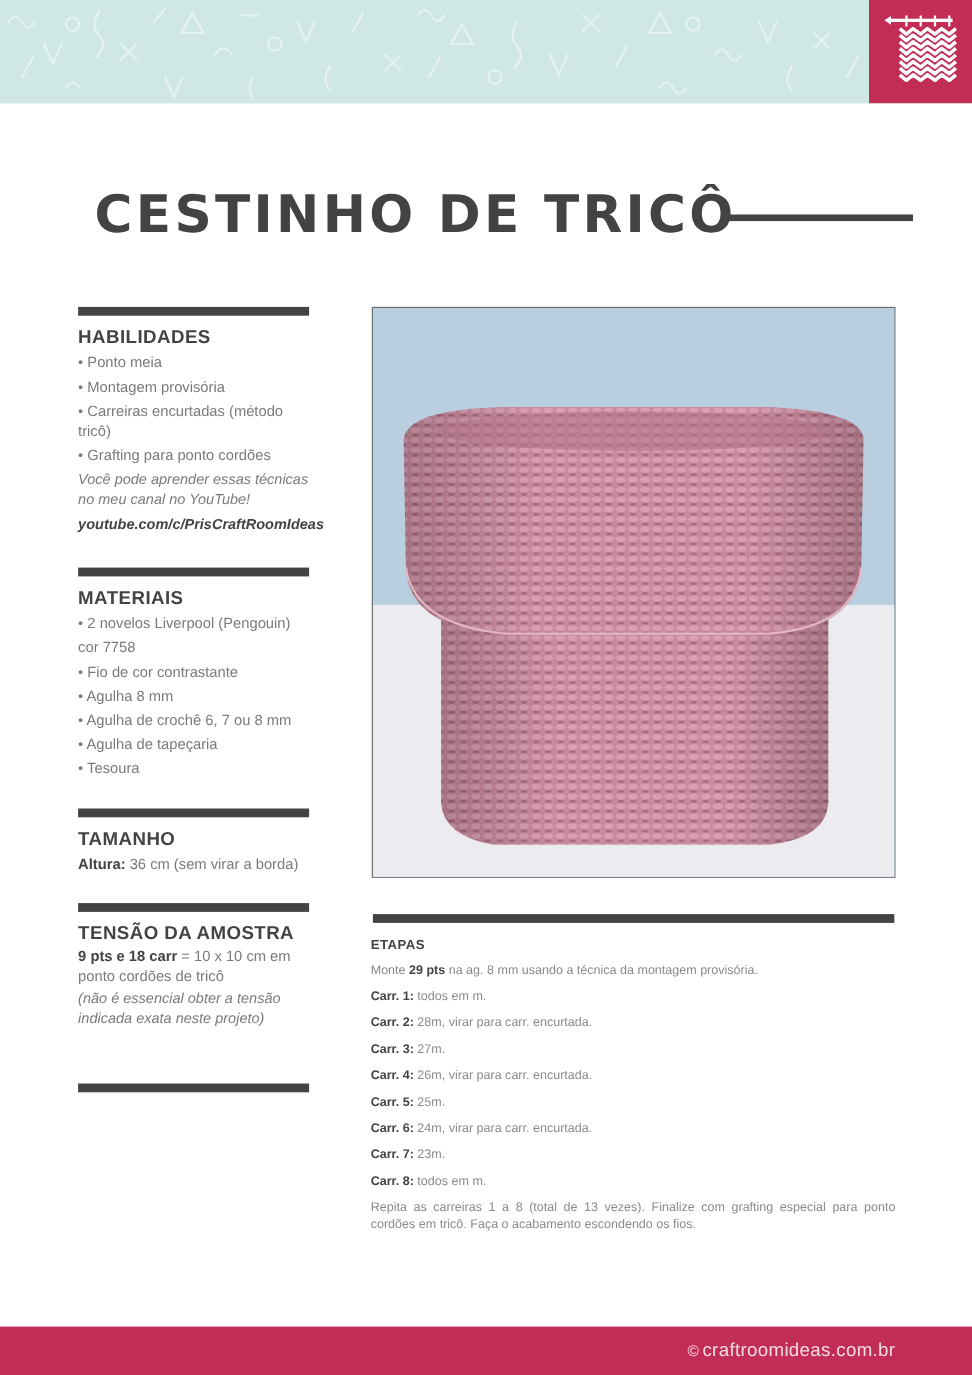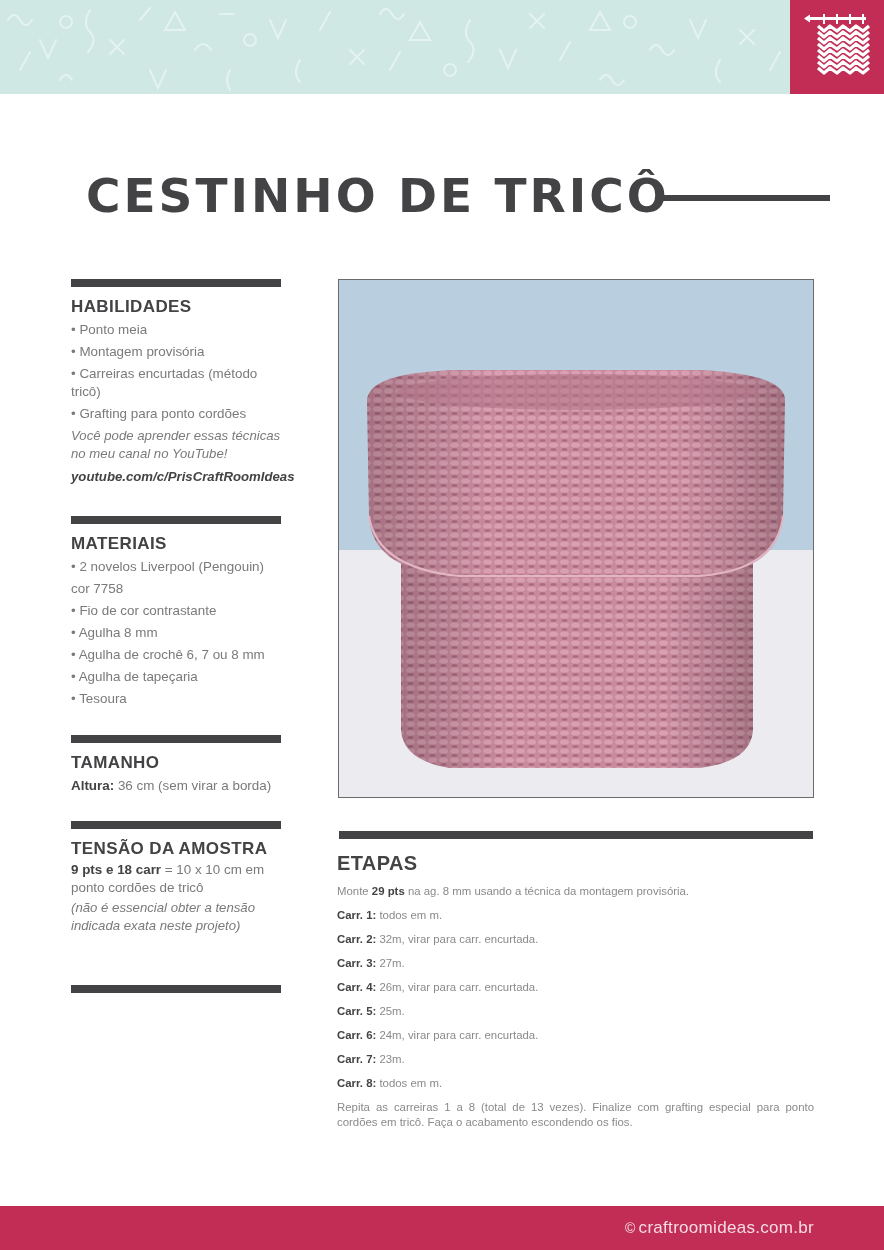--- a/index.html
+++ b/index.html
@@ -23,21 +23,21 @@
   .li.wrap { line-height: 18px; margin-top: 2px; margin-bottom: 2px; }
   .note { font-family: "Liberation Sans", sans-serif; font-style: italic; font-size: 13.2px; color: #7a7a7c; line-height: 18px; margin-top: 2px; }
   .link { font-family: "Liberation Sans", sans-serif; font-style: italic; font-weight: bold; font-size: 13.2px; color: #434345; line-height: 20px; margin-top: 4px; }
   .kv b { color: #434345; font-weight: bold; }
 
   .photo { position: absolute; left: 338px; top: 279px; width: 476px; height: 519px; border: 1px solid #6b6b6d; overflow: hidden; background: #b9cfdf; }
   .photo svg { display: block; }
 
   .right-rule { position: absolute; left: 339px; top: 831px; width: 474px; height: 8px; background: #434345; }
   .etapas { position: absolute; left: 337px; top: 852px; width: 477px; }
-  .etapas .sec-title { margin-top: 0; margin-bottom: 9px; font-size: 20px; }
+  .etapas .sec-title { margin-top: 0; margin-bottom: 9px; font-size: 12px; }
   .step { font-family: "Liberation Sans", sans-serif; font-size: 11.4px; color: #8a8a8c; line-height: 14px; margin-bottom: 10px; }
   .step b { color: #434345; font-weight: bold; }
   .final { font-family: "Liberation Sans", sans-serif; font-size: 11.4px; color: #8a8a8c; line-height: 15px; text-align: justify; }
 
   .footer { position: absolute; left: 0; top: 1206px; width: 884px; height: 44px; background: #c22d55; padding-left: 38px; }
   .footer-text { position: absolute; right: 70px; top: 12px; font-family: "Liberation Sans", sans-serif; font-size: 17px; color: #f6dce4; letter-spacing: 0.3px; }
   .footer-text .copy { font-size: 14px; margin-right: 3px; }
 </style>
 </head>
 <body>
@@ -176,21 +176,21 @@
     <ellipse cx="238" cy="112" rx="180" ry="18" fill="#b07287" opacity="0.55"></ellipse>
     <path d="M30 236 Q38 288 120 296 L360 296 Q438 290 444 236" fill="none" stroke="#e3b6c4" stroke-width="2"></path>
   </svg>
 </div>
 
 <div class="right-rule"></div>
 <div class="etapas">
   <h2 class="sec-title">ETAPAS</h2>
   <div class="step"><span>Monte </span><b>29 pts</b><span> na ag. 8 mm usando a técnica da montagem provisória.</span></div>
   <div class="step"><b>Carr. 1:</b><span> todos em m.</span></div>
-  <div class="step"><b>Carr. 2:</b><span> 32m, virar para carr. encurtada.</span></div>
+  <div class="step"><b>Carr. 2:</b><span> 28m, virar para carr. encurtada.</span></div>
   <div class="step"><b>Carr. 3:</b><span> 27m.</span></div>
   <div class="step"><b>Carr. 4:</b><span> 26m, virar para carr. encurtada.</span></div>
   <div class="step"><b>Carr. 5:</b><span> 25m.</span></div>
   <div class="step"><b>Carr. 6:</b><span> 24m, virar para carr. encurtada.</span></div>
   <div class="step"><b>Carr. 7:</b><span> 23m.</span></div>
   <div class="step"><b>Carr. 8:</b><span> todos em m.</span></div>
   <div class="final">Repita as carreiras 1 a 8 (total de 13 vezes). Finalize com grafting especial para ponto cordões em tricô. Faça o acabamento escondendo os fios.</div>
 </div>
 
 <div class="footer">

